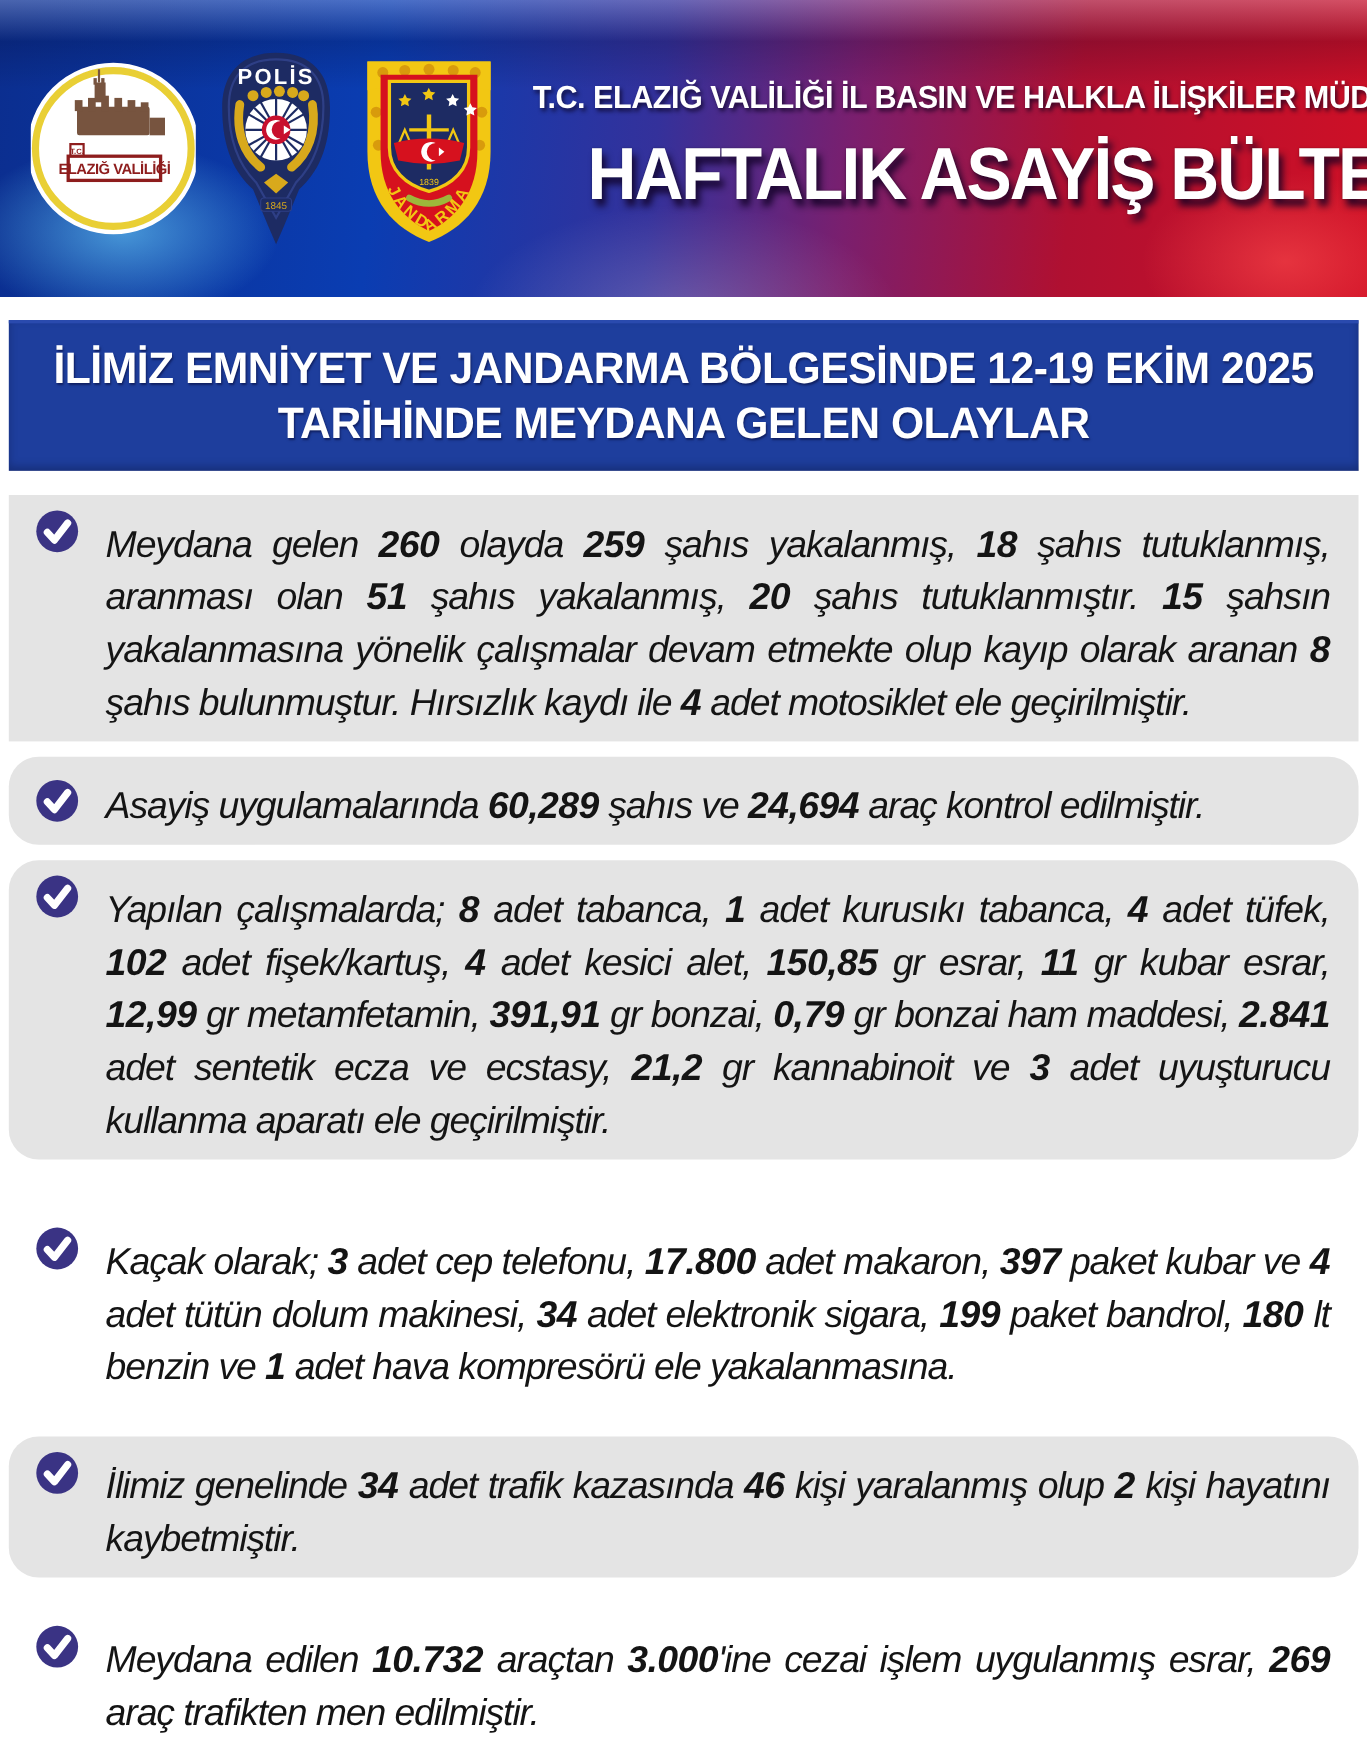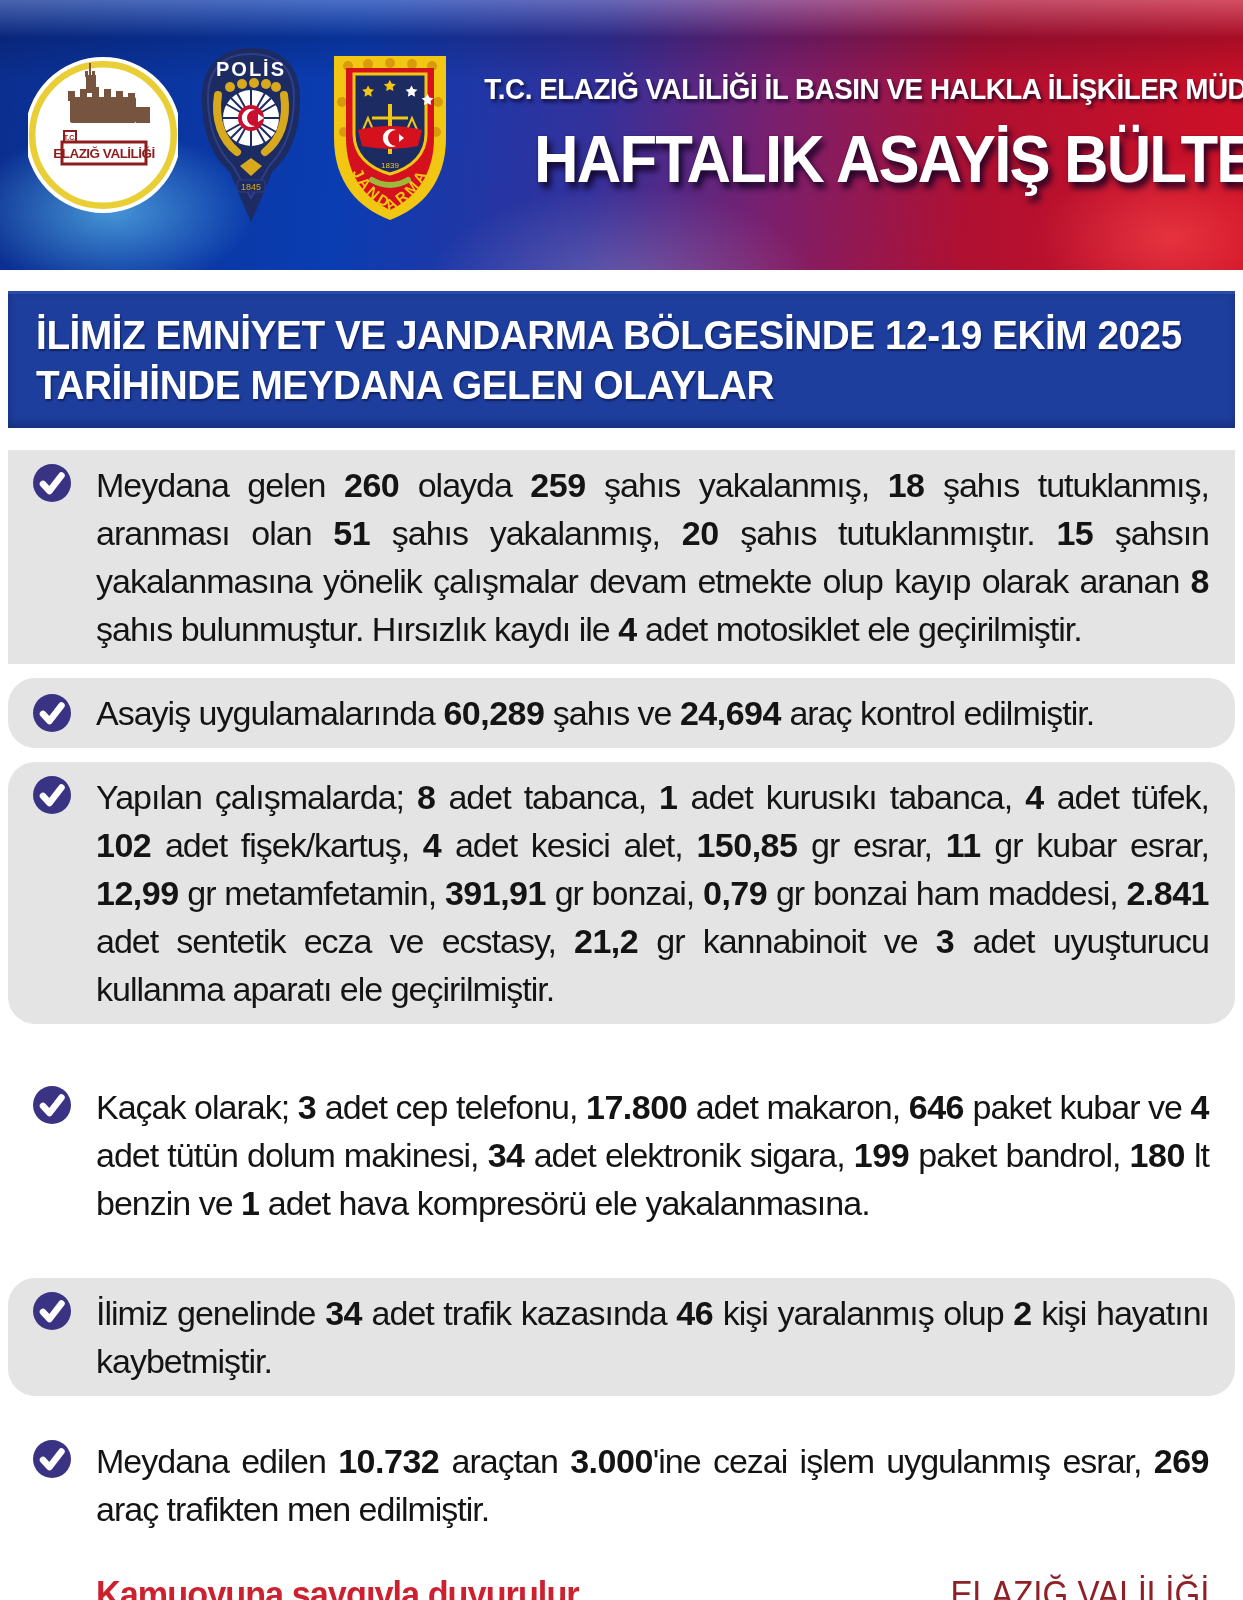--- a/index.html
+++ b/index.html
@@ -24,37 +24,37 @@
     font-size:29px;font-weight:700;letter-spacing:-.5px;
     text-shadow:2px 3px 4px rgba(10,0,30,.75);white-space:nowrap;transform:scaleX(.96);transform-origin:center;
   }
   .big-title{
     margin:14px 0 0 0;font-size:67px;font-weight:700;letter-spacing:-2px;
     text-shadow:4px 6px 7px rgba(15,0,35,.85), 0 0 2px rgba(0,0,0,.4);
     transform:scaleX(.92);transform-origin:center;white-space:nowrap;
   }
   
   .banner{
-    margin:21px 8px 0 8px;background:#1e3e9d;color:#fff;text-align:left;
+    margin:21px 8px 0 8px;background:#1e3e9d;color:#fff;text-align:center;
     padding:16px 10px 18px 10px;border-top:3px solid #2a4aae;
     box-shadow:inset 0 -4px 8px rgba(0,0,20,.25);
   }
   .banner div{
     font-size:40px;font-weight:700;letter-spacing:-.5px;line-height:50px;
     transform:scaleX(.97);transform-origin:center;
     text-shadow:1px 2px 2px rgba(0,0,40,.5);
   }
   
   main{flex:1 1 auto;display:flex;flex-direction:column;}
-  .row{position:relative;margin:0 8px;padding:11px 26px 11px 0;}
+  .row{position:relative;margin:0 8px;padding:21px 26px 11px 0;font-style:italic;}
   .row.gray{background:#e4e4e4;}
   .row.white{background:transparent;}
   .row + .row{margin-top:14px;border-radius:27px;}
   .row.r4{margin-top:48px;}
-  .row.r5{margin-top:40px;}
+  .row.r5{margin-top:28px;}
   .row.r6{margin-top:30px;}
   .row p{
     margin:0 0 0 88px;font-size:34px;line-height:48px;color:#141414;
     letter-spacing:-1px;text-align:justify;
   }
   .row p b{font-weight:700;letter-spacing:-.5px;}
   .check{position:absolute;left:24px;top:13px;width:40px;height:40px;}
   .row.r2 .check{top:50%;margin-top:-20px;}
   
   .signature{
@@ -214,21 +214,21 @@
           <path d="M11 21 L17.5 28 L29.5 12.5" fill="none" stroke="#ffffff" stroke-width="6.5" stroke-linecap="round" stroke-linejoin="round"></path>
         </svg>
       <p><span>Yapılan çalışmalarda; </span><b>8</b><span> adet tabanca, </span><b>1</b><span> adet kurusıkı tabanca, </span><b>4</b><span> adet tüfek, </span><b>102</b><span> adet fişek/kartuş, </span><b>4</b><span> adet kesici alet, </span><b>150,85</b><span> gr esrar, </span><b>11</b><span> gr kubar esrar, </span><b>12,99</b><span> gr metamfetamin, </span><b>391,91</b><span> gr bonzai, </span><b>0,79</b><span> gr bonzai ham maddesi, </span><b>2.841</b><span> adet sentetik ecza ve ecstasy, </span><b>21,2</b><span> gr kannabinoit ve </span><b>3</b><span> adet uyuşturucu kullanma aparatı ele geçirilmiştir.</span></p>
     </section>
 
     <section class="row white r4">
       <svg class="check" viewBox="0 0 40 40">
           <circle cx="20" cy="20" r="19" fill="#3a3384"></circle>
           <path d="M11 21 L17.5 28 L29.5 12.5" fill="none" stroke="#ffffff" stroke-width="6.5" stroke-linecap="round" stroke-linejoin="round"></path>
         </svg>
-      <p><span>Kaçak olarak; </span><b>3</b><span> adet cep telefonu, </span><b>17.800</b><span> adet makaron, </span><b>646</b><span> paket kubar ve </span><b>4</b><span> adet tütün dolum makinesi, </span><b>34</b><span> adet elektronik sigara, </span><b>199</b><span> paket bandrol, </span><b>180</b><span> lt benzin ve </span><b>1</b><span> adet hava kompresörü ele yakalanmasına.</span></p>
+      <p><span>Kaçak olarak; </span><b>3</b><span> adet cep telefonu, </span><b>17.800</b><span> adet makaron, </span><b>397</b><span> paket kubar ve </span><b>4</b><span> adet tütün dolum makinesi, </span><b>34</b><span> adet elektronik sigara, </span><b>199</b><span> paket bandrol, </span><b>180</b><span> lt benzin ve </span><b>1</b><span> adet hava kompresörü ele yakalanmasına.</span></p>
     </section>
 
     <section class="row gray r5">
       <svg class="check" viewBox="0 0 40 40">
           <circle cx="20" cy="20" r="19" fill="#3a3384"></circle>
           <path d="M11 21 L17.5 28 L29.5 12.5" fill="none" stroke="#ffffff" stroke-width="6.5" stroke-linecap="round" stroke-linejoin="round"></path>
         </svg>
       <p><span>İlimiz genelinde </span><b>34</b><span> adet trafik kazasında </span><b>46</b><span> kişi yaralanmış olup </span><b>2</b><span> kişi hayatını kaybetmiştir.</span></p>
     </section>
 

